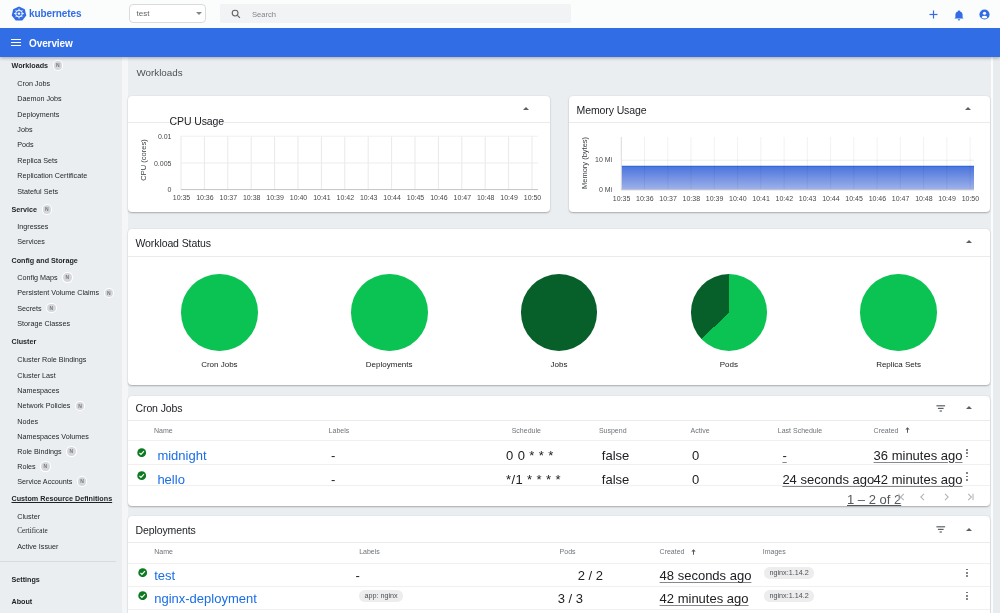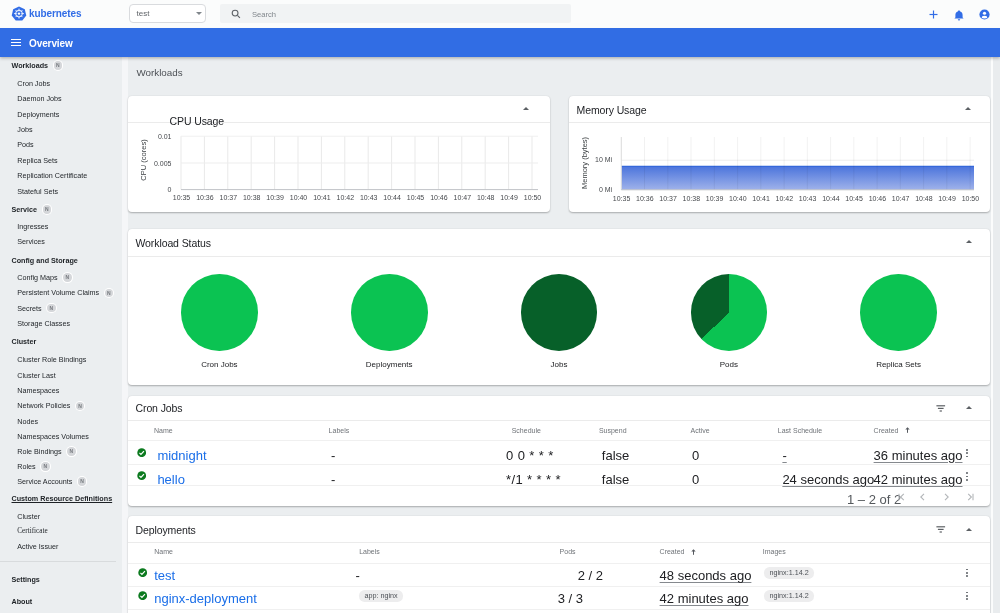--- a/index.html
+++ b/index.html
@@ -310,21 +310,21 @@
   <div class="cell" style="left:692.1px;top:471.9px;">0</div>
   <div class="cell underl" style="left:782.4px;top:471.9px;">24 seconds ago</div>
   <div class="cell underl" style="left:873.6px;top:471.9px;">42 minutes ago</div>
   <div class="dots3" style="left:966px;top:472.2px;">
       <i></i>
       <i></i>
       <i></i>
     </div>
   <div class="divline" style="left:128px;top:485.4px;width:862px;background:rgba(0,0,0,.06);"></div>
 
-  <div class="cell" style="left:847px;top:491.8px;color:#54585c;">1 – 2 of 2</div>
+  <div class="cell" style="left:847px;top:491.8px;color:#54585c;text-decoration:underline;">1 – 2 of 2</div>
   <svg class="abs" style="left:896.5px;top:493px;" width="9" height="8" viewBox="0 0 9 8">
     <path d="M6.8 0.8 L3.6 4 L6.8 7.2" fill="none" stroke="#b3b6b9" stroke-width="1.1"></path>
     <line x1="2" y1="0.8" x2="2" y2="7.2" stroke="#b3b6b9" stroke-width="1.1"></line>
   </svg>
   <svg class="abs" style="left:919px;top:493px;" width="7" height="8" viewBox="0 0 7 8">
     <path d="M5 0.8 L1.8 4 L5 7.2" fill="none" stroke="#b3b6b9" stroke-width="1.1"></path>
   </svg>
   <svg class="abs" style="left:943px;top:493px;" width="7" height="8" viewBox="0 0 7 8">
     <path d="M2 0.8 L5.2 4 L2 7.2" fill="none" stroke="#b3b6b9" stroke-width="1.1"></path>
   </svg>

